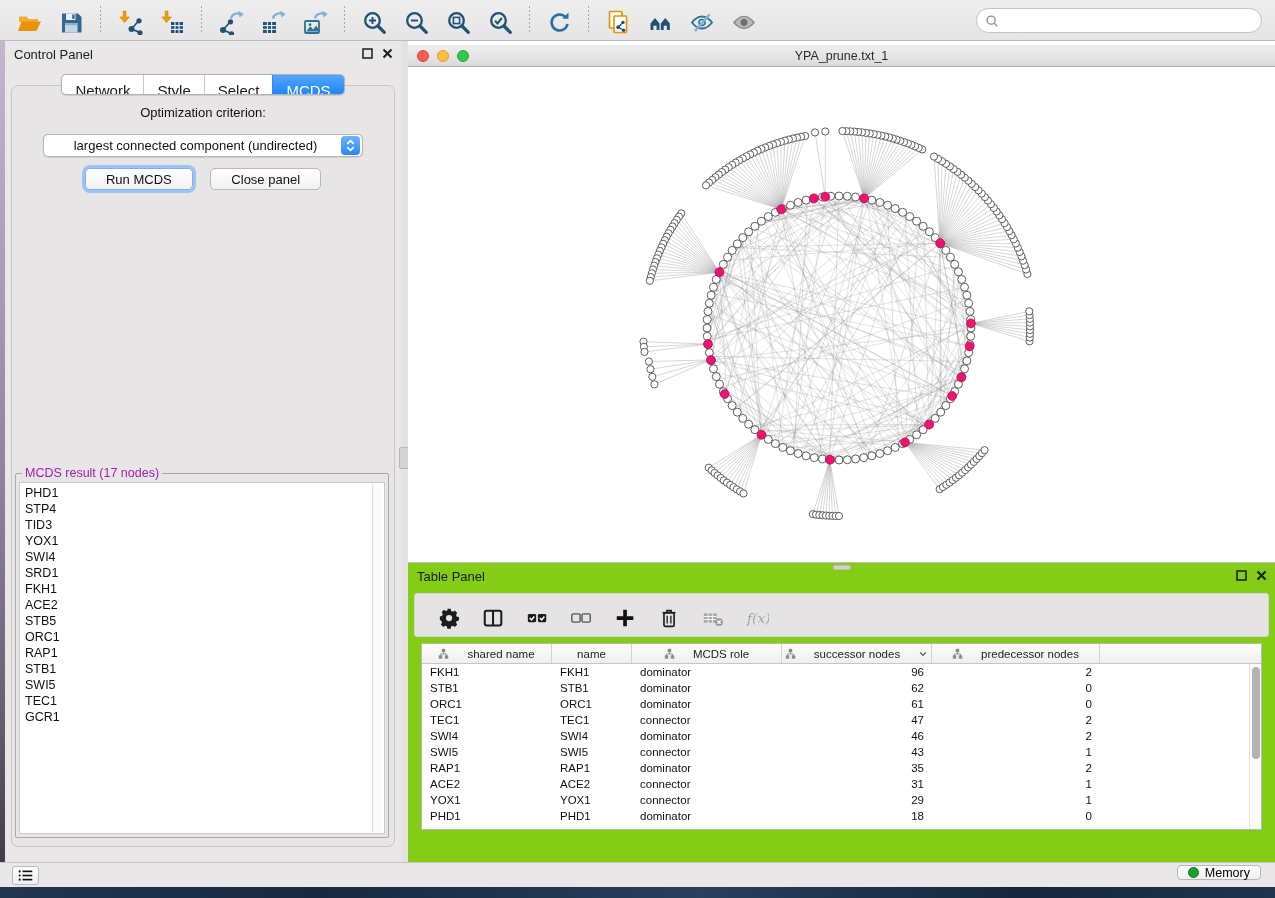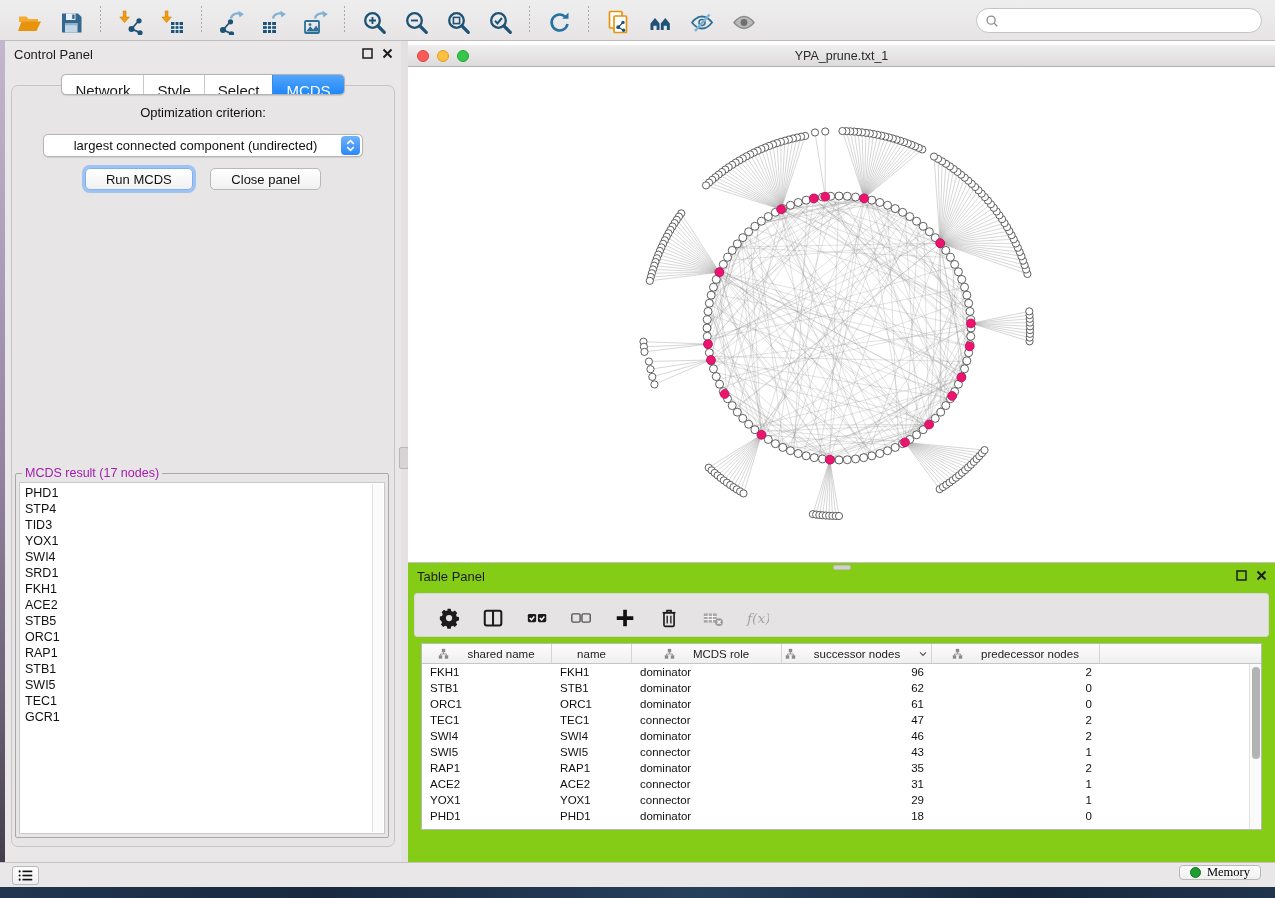--- a/index.html
+++ b/index.html
@@ -78,21 +78,21 @@
   .tr { display:flex; height:16px; line-height:16px; font-size:11.5px; color:#111; cursor:default; }
   .td { padding:0 8px; white-space:nowrap; overflow:hidden; }
   .tscroll { position:absolute; right:0; top:20px; bottom:0; width:12px; background:#fafafa; border-left:1px solid #e3e3e3; }
   .tthumb { position:absolute; left:2px; top:3px; width:8px; height:92px; background:#b3b3b3; border-radius:4px; }
   .tp-tabswrap { position:absolute; left:0; right:0; top:271px; text-align:center; }
 
   
   .statusbar { position:absolute; left:0; top:862px; width:1275px; height:25px; background:#e9e7e7; border-top:1px solid #c6c4c4; }
   .task-btn { position:absolute; left:12px; top:3px; width:27px; height:19px; background:linear-gradient(#fdfdfd,#f0f0f0); border:1px solid #b9b9b9; border-radius:3px; display:flex; align-items:center; justify-content:center; cursor:pointer; }
   .task-btn svg { width:15px; height:13px; }
-  .memory-btn { position:absolute; right:14px; top:2px; height:15px; background:linear-gradient(#fdfdfd,#f0f0f0); border:1px solid #b9b9b9; border-radius:4px; display:flex; align-items:center; gap:6px; padding:0 10px; font-size:12.5px; font-family:Liberation Serif, serif; cursor:pointer; }
+  .memory-btn { position:absolute; right:14px; top:2px; height:15px; background:linear-gradient(#fdfdfd,#f0f0f0); border:1px solid #b9b9b9; border-radius:4px; display:flex; align-items:center; gap:6px; padding:0 10px; font-size:12.5px; font-family:Liberation Sans, sans-serif; cursor:pointer; }
   .memory-btn .dot { width:11px; height:11px; border-radius:50%; background:#1d9e30; border:1px solid #0e7a1f; }
 </style>
 </head>
 <body>
 
 <div class="toolbar">
   <div class="tb-icons" id="tb-icons">
       <span class="tbtn">
         <svg viewBox="0 0 25 25">
           <path d="M2 6.5h7.5l2 2.5H21v3H2z" fill="#f3ab35"></path>

